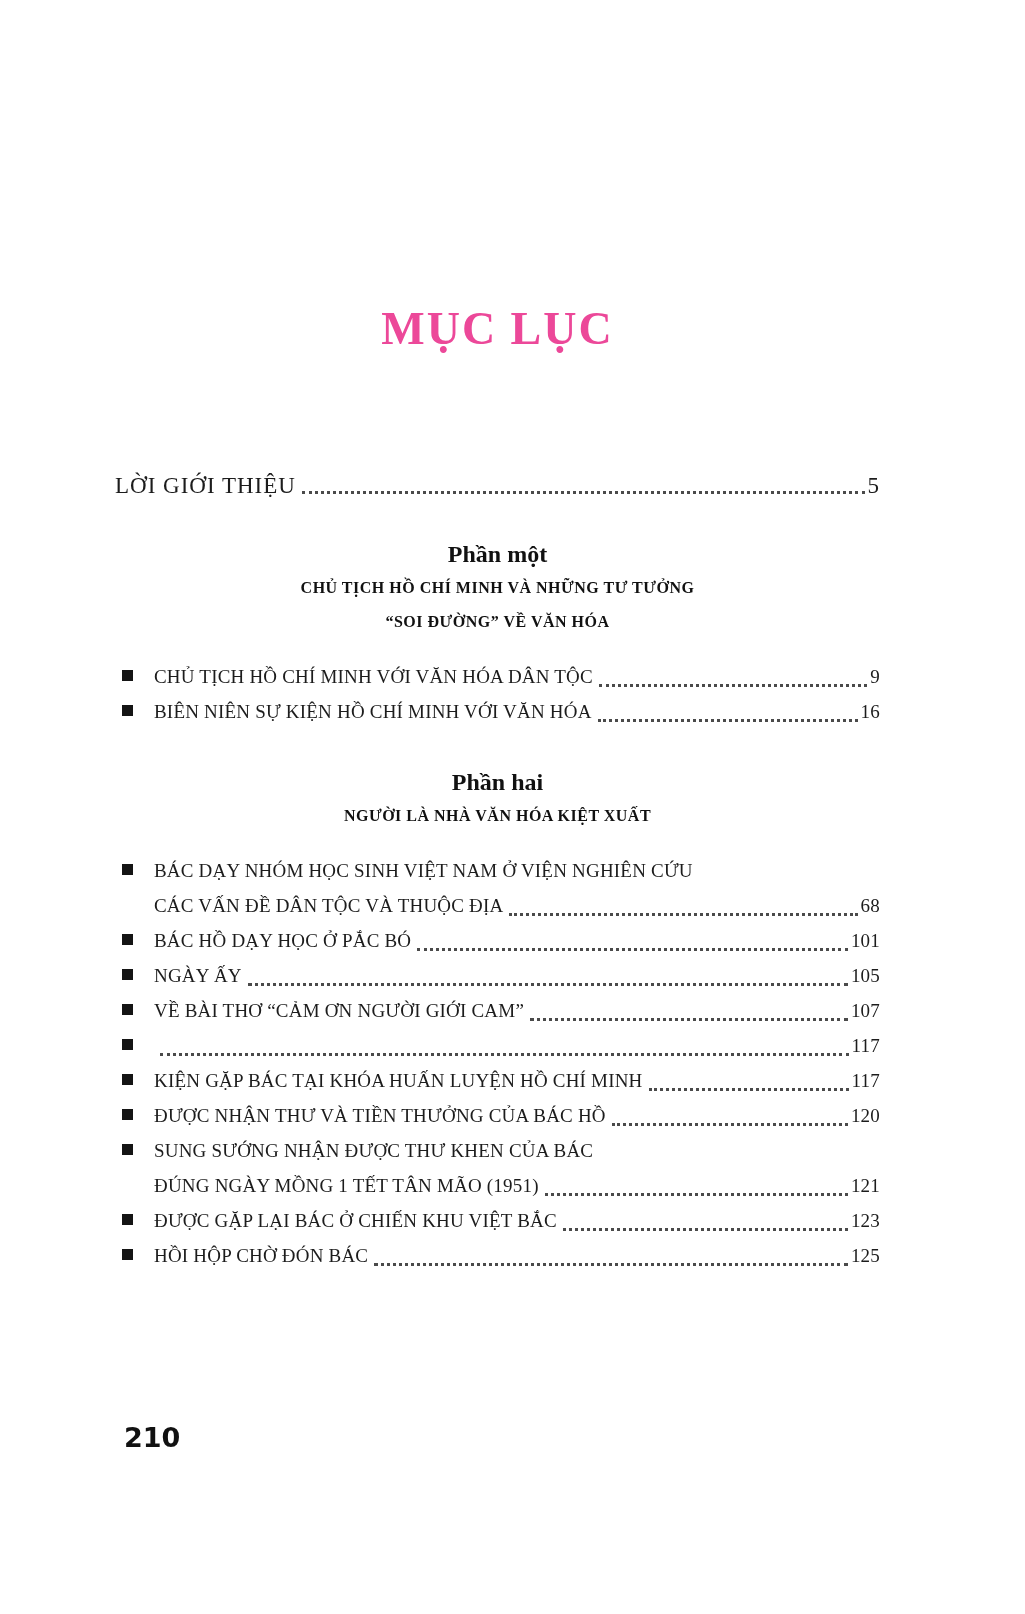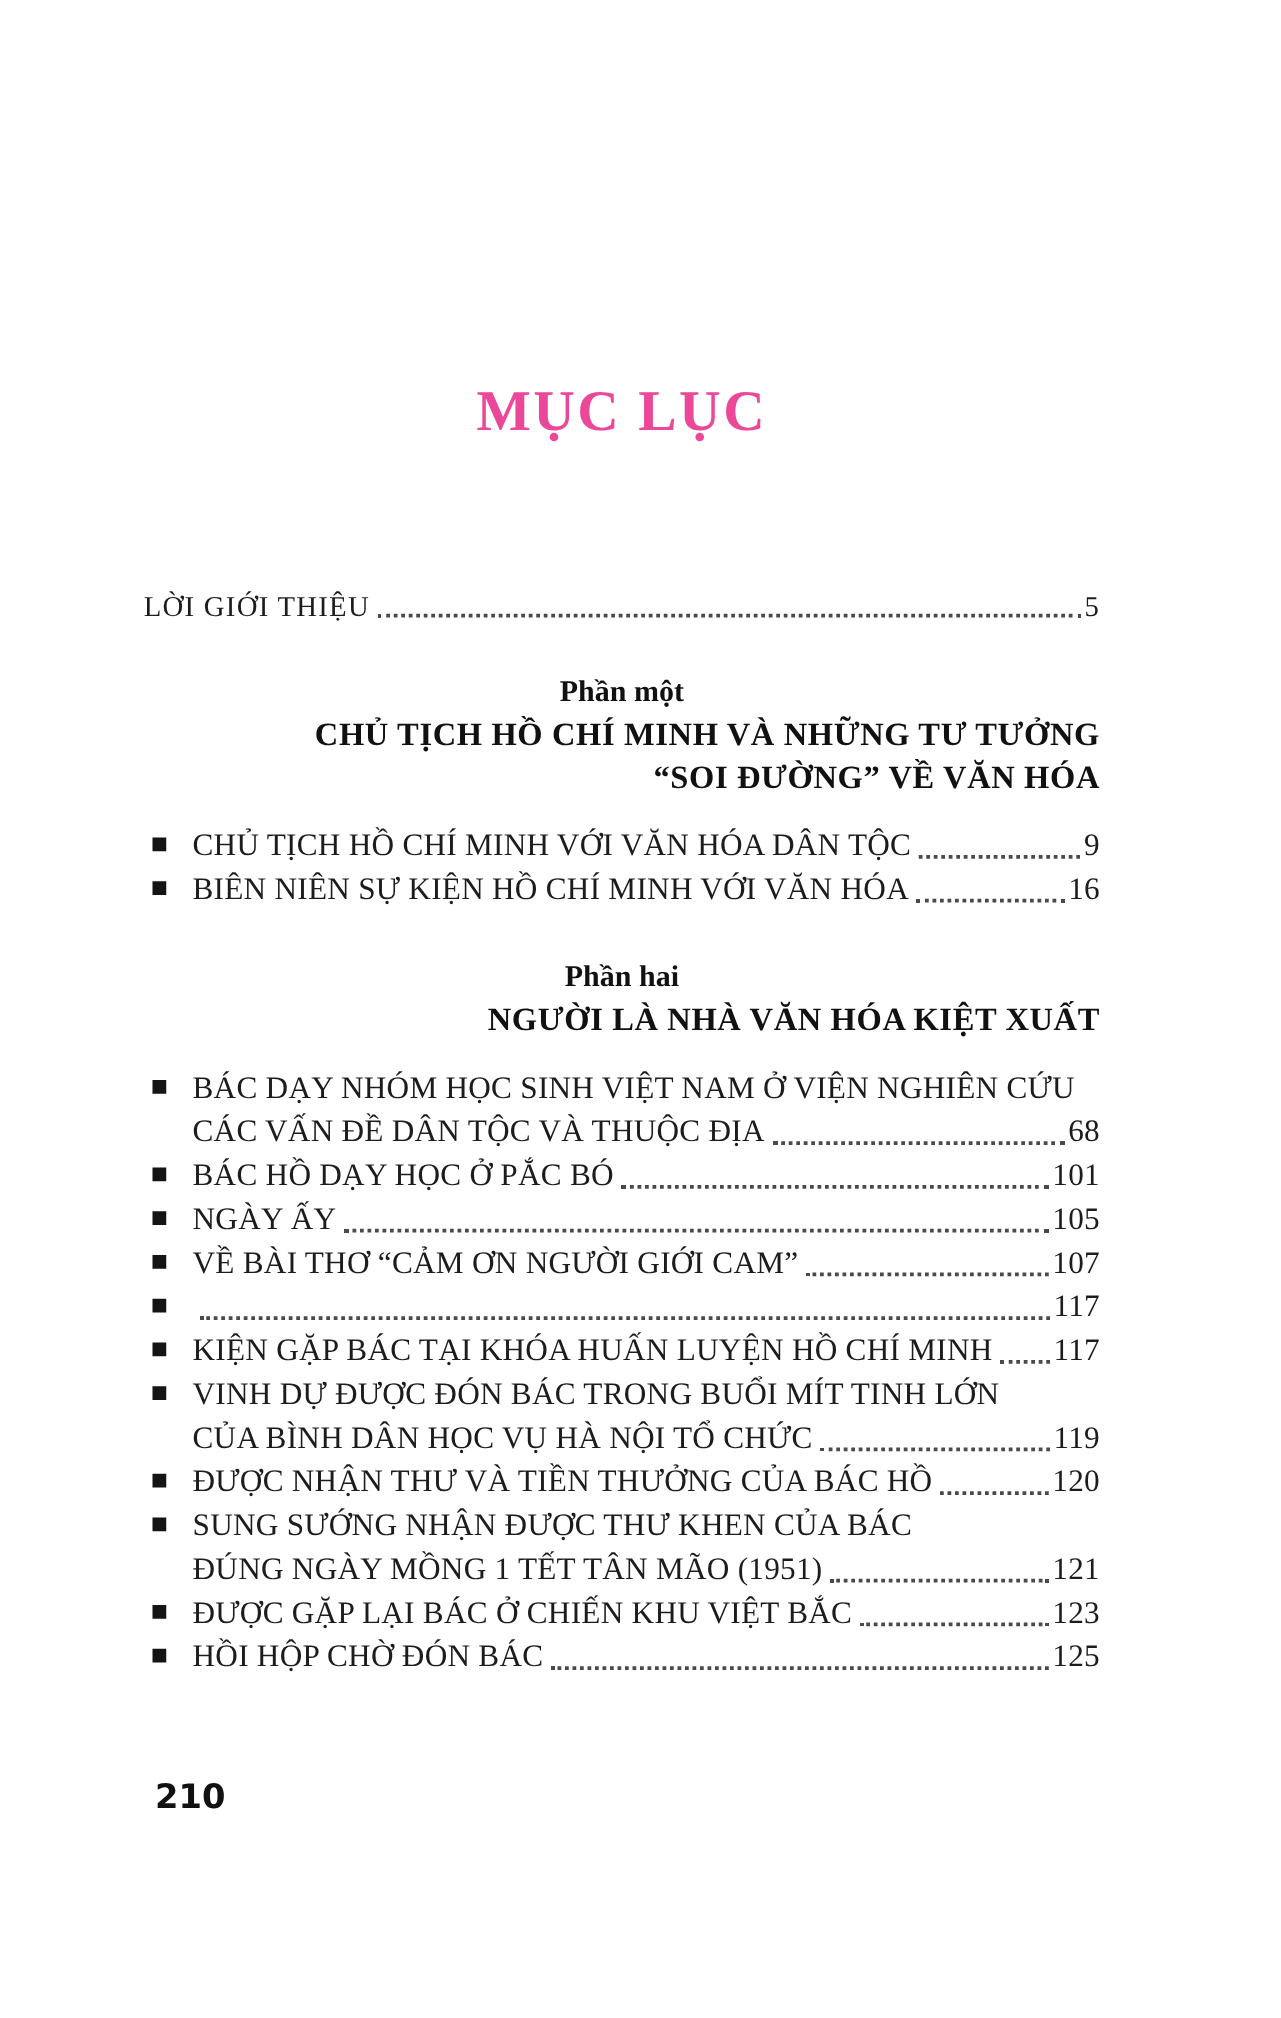--- a/index.html
+++ b/index.html
@@ -39,24 +39,23 @@
     text-align: center;
     font-weight: bold;
     color: #111;
     margin-top: 36px;
   }
   .part-label {
     font-size: 24px;
     line-height: 34px;
   }
   .title-line {
-    font-size: 26px;
+    font-size: 16px;
     line-height: 34px;
     letter-spacing: 0.5px;
-    text-align: right;
   }
   .entries {
     margin-top: 20px;
   }
   .entry {
     display: flex;
     align-items: flex-start;
   }
   .bullet {
     flex: none;
@@ -66,21 +65,21 @@
     margin: 11px 0 0 7px;
   }
   .entry-body {
     flex: 1;
     margin-left: 21px;
     min-width: 0;
   }
   .entry-line {
     display: flex;
     align-items: flex-end;
-    font-size: 25px;
+    font-size: 19px;
     line-height: 35px;
     letter-spacing: 0.2px;
   }
   .entry-text {
     white-space: nowrap;
   }
   .leader {
     flex: 1;
     border-bottom: 3px dotted #4a4a4a;
     margin: 0 3px 7px 6px;
@@ -212,33 +211,20 @@
       <span class="bullet"></span>
       <div class="entry-body">
         <div class="entry-line">
           <span class="entry-text">KIỆN GẶP BÁC TẠI KHÓA HUẤN LUYỆN HỒ CHÍ MINH</span>
           <span class="leader"></span>
           <span class="pagenum">117</span>
         </div>
       </div>
     </div>
 
-    <div class="entry">
-      <span class="bullet"></span>
-      <div class="entry-body">
-        <div class="entry-line">
-          <span class="entry-text">VINH DỰ ĐƯỢC ĐÓN BÁC TRONG  BUỔI MÍT TINH LỚN</span>
-        </div>
-        <div class="entry-line">
-          <span class="entry-text">CỦA BÌNH DÂN  HỌC VỤ HÀ NỘI TỔ CHỨC</span>
-          <span class="leader"></span>
-          <span class="pagenum">119</span>
-        </div>
-      </div>
-    </div>
 
     <div class="entry">
       <span class="bullet"></span>
       <div class="entry-body">
         <div class="entry-line">
           <span class="entry-text">ĐƯỢC NHẬN THƯ  VÀ TIỀN THƯỞNG CỦA BÁC HỒ</span>
           <span class="leader"></span>
           <span class="pagenum">120</span>
         </div>
       </div>

